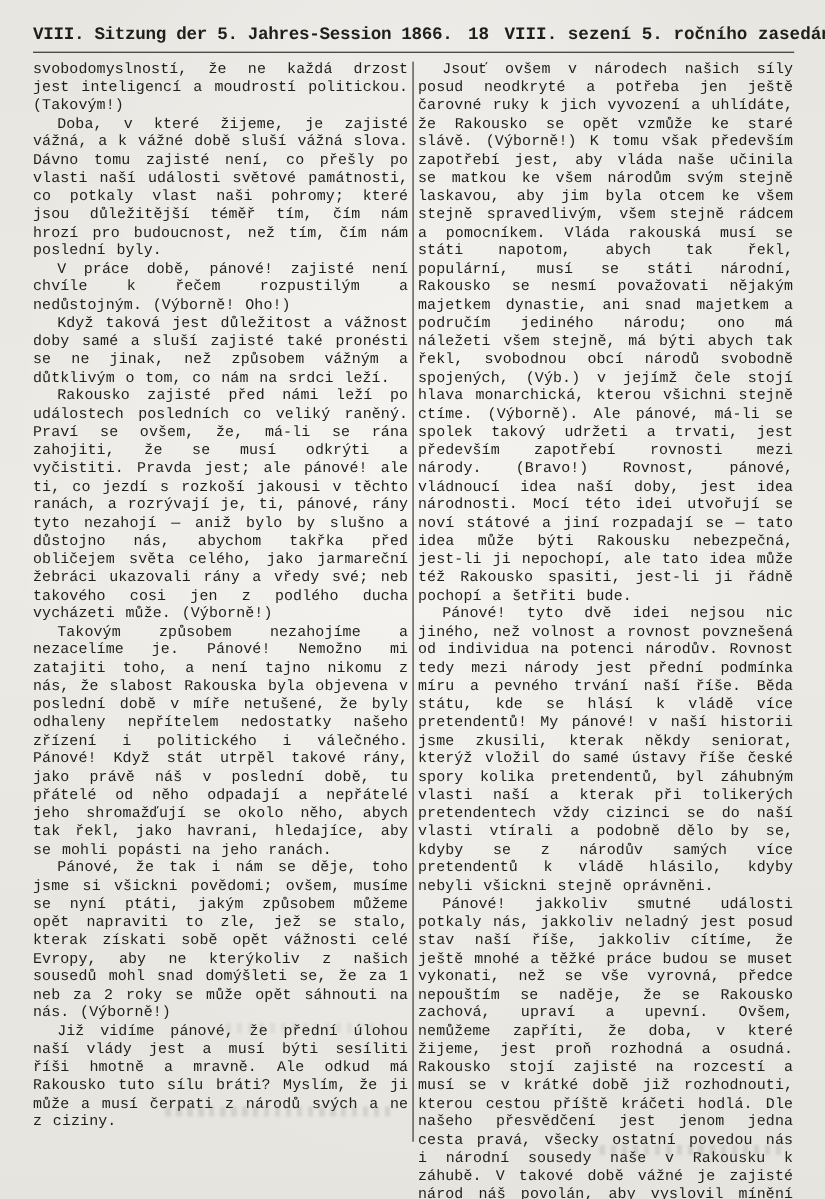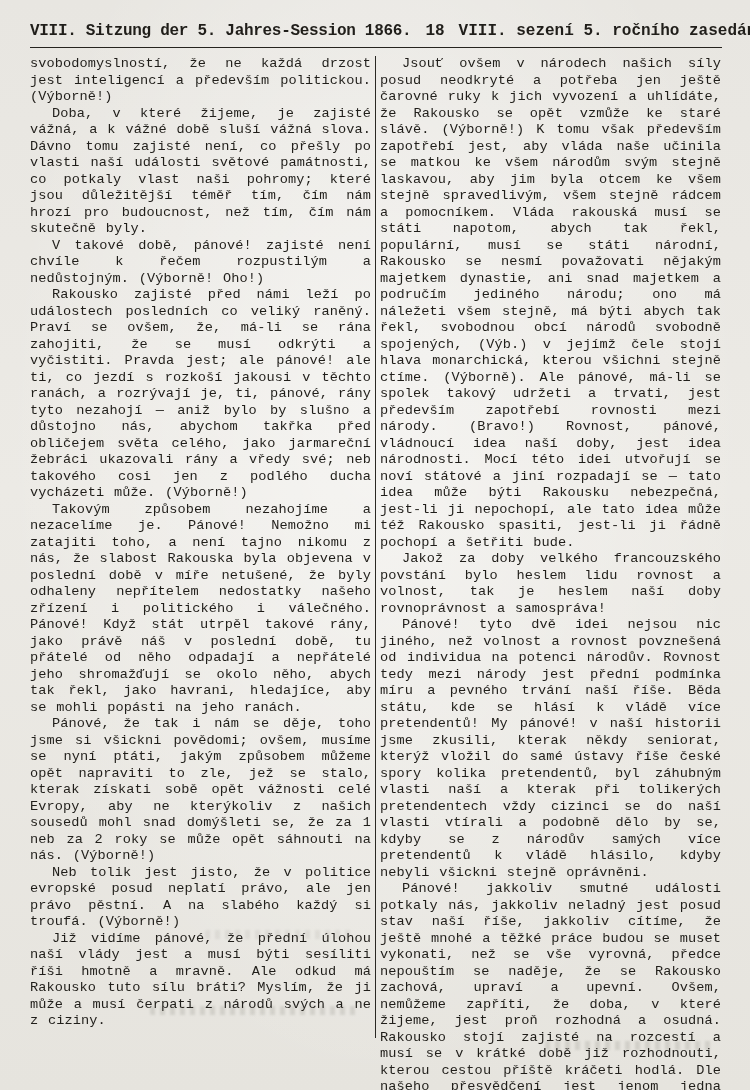--- a/index.html
+++ b/index.html
@@ -82,35 +82,34 @@
     <span class="h-left">VIII. Sitzung der 5. Jahres-Session 1866.</span>
     <span class="h-num">18</span>
     <span class="h-right">VIII. sezení 5. ročního zasedání 1866.</span>
   </div>
 
   <div class="header-rule"></div>
 
   <div class="columns">
 
     <div class="col">
-      <p class="cont">svobodomyslností, že ne každá drzost jest inteligencí a především politickou. (Výborně!)</p>
-      <p>Doba, v které žijeme, je zajisté vážná, a k vážné době sluší vážná slova. Dávno tomu zajisté není, co přešly po vlasti naší události světové památnosti, co potkaly vlast naši pohromy; které jsou důležitější téměř tím, čím nám hrozí pro budoucnost, než tím, čím nám skutečně byly.</p>
-      <p>V takové době, pánové! zajisté není chvíle k řečem rozpustilým a nedůstojným. (Výborně! Oho!)</p>
+      <p class="cont">svobodomyslností, že ne každá drzost jest inteligencí a moudrostí politickou. (Takovým!)</p>
+      <p>Doba, v které žijeme, je zajisté vážná, a k vážné době sluší vážná slova. Dávno tomu zajisté není, co přešly po vlasti naší události světové památnosti, co potkaly vlast naši pohromy; které jsou důležitější téměř tím, čím nám hrozí pro budoucnost, než tím, čím nám poslední byly.</p>
+      <p>V práce době, pánové! zajisté není chvíle k řečem rozpustilým a nedůstojným. (Výborně! Oho!)</p>
+      <p>Když taková jest důležitost a vážnost doby samé a sluší zajisté také pronésti se ne jinak, než způsobem vážným a důtklivým o tom, co nám na srdci leží.</p>
       <p>Rakousko zajisté před námi leží po událostech posledních co veliký raněný. Praví se ovšem, že, má-li se rána zahojiti, že se musí odkrýti a vyčistiti. Pravda jest; ale pánové! ale ti, co jezdí s rozkoší jakousi v těchto ranách, a rozrývají je, ti, pánové, rány tyto nezahojí — aniž bylo by slušno a důstojno nás, abychom takřka před obličejem světa celého, jako jarmareční žebráci ukazovali rány a vředy své; neb takového cosi jen z podlého ducha vycházeti může. (Výborně!)</p>
       <p>Takovým způsobem nezahojíme a nezacelíme je. Pánové! Nemožno mi zatajiti toho, a není tajno nikomu z nás, že slabost Rakouska byla objevena v poslední době v míře netušené, že byly odhaleny nepřítelem nedostatky našeho zřízení i politického i válečného. Pánové! Když stát utrpěl takové rány, jako právě náš v poslední době, tu přátelé od něho odpadají a nepřátelé jeho shromažďují se okolo něho, abych tak řekl, jako havrani, hledajíce, aby se mohli popásti na jeho ranách.</p>
       <p>Pánové, že tak i nám se děje, toho jsme si všickni povědomi; ovšem, musíme se nyní ptáti, jakým způsobem můžeme opět napraviti to zle, jež se stalo, kterak získati sobě opět vážnosti celé Evropy, aby ne kterýkoliv z našich sousedů mohl snad domýšleti se, že za 1 neb za 2 roky se může opět sáhnouti na nás. (Výborně!)</p>
-      <p>Neb tolik jest jisto, že v politice evropské posud neplatí právo, ale jen právo pěstní. A na slabého každý si troufá. (Výborně!)</p>
       <p>Již vidíme pánové, že přední úlohou naší vlády jest a musí býti sesíliti říši hmotně a mravně. Ale odkud má Rakousko tuto sílu bráti? Myslím, že ji může a musí čerpati z národů svých a ne z ciziny.</p>
     </div>
 
     <div class="col-rule"></div>
 
     <div class="col">
       <p>Jsouť ovšem v národech našich síly posud neodkryté a potřeba jen ještě čarovné ruky k jich vyvození a uhlídáte, že Rakousko se opět vzmůže ke staré slávě. (Výborně!) K tomu však především zapotřebí jest, aby vláda naše učinila se matkou ke všem národům svým stejně laskavou, aby jim byla otcem ke všem stejně spravedlivým, všem stejně rádcem a pomocníkem. Vláda rakouská musí se státi napotom, abych tak řekl, populární, musí se státi národní, Rakousko se nesmí považovati nějakým majetkem dynastie, ani snad majetkem a područím jediného národu; ono má náležeti všem stejně, má býti abych tak řekl, svobodnou obcí národů svobodně spojených, (Výb.) v jejímž čele stojí hlava monarchická, kterou všichni stejně ctíme. (Výborně). Ale pánové, má-li se spolek takový udržeti a trvati, jest především zapotřebí rovnosti mezi národy. (Bravo!) Rovnost, pánové, vládnoucí idea naší doby, jest idea národnosti. Mocí této idei utvořují se noví státové a jiní rozpadají se — tato idea může býti Rakousku nebezpečná, jest-li ji nepochopí, ale tato idea může též Rakousko spasiti, jest-li ji řádně pochopí a šetřiti bude.</p>
-      <p>Jakož za doby velkého francouzského povstání bylo heslem lidu rovnost a volnost, tak je heslem naší doby rovnoprávnost a samospráva!</p>
       <p>Pánové! tyto dvě idei nejsou nic jiného, než volnost a rovnost povznešená od individua na potenci národův. Rovnost tedy mezi národy jest přední podmínka míru a pevného trvání naší říše. Běda státu, kde se hlásí k vládě více pretendentů! My pánové! v naší historii jsme zkusili, kterak někdy seniorat, kterýž vložil do samé ústavy říše české spory kolika pretendentů, byl záhubným vlasti naší a kterak při tolikerých pretendentech vždy cizinci se do naší vlasti vtírali a podobně dělo by se, kdyby se z národův samých více pretendentů k vládě hlásilo, kdyby nebyli všickni stejně oprávněni.</p>
       <p>Pánové! jakkoliv smutné události potkaly nás, jakkoliv neladný jest posud stav naší říše, jakkoliv cítíme, že ještě mnohé a těžké práce budou se muset vykonati, než se vše vyrovná, předce nepouštím se naděje, že se Rakousko zachová, upraví a upevní. Ovšem, nemůžeme zapříti, že doba, v které žijeme, jest proň rozhodná a osudná. Rakousko stojí zajisté na rozcestí a musí se v krátké době již rozhodnouti, kterou cestou příště kráčeti hodlá. Dle našeho přesvědčení jest jenom jedna cesta pravá, všecky ostatní povedou nás i národní sousedy naše v Rakousku k záhubě. V takové době vážné je zajisté národ náš povolán, aby vyslovil mínění své, aby i on podal radu svou, jak by se věci měly opraviti. K tomu jsme netoliko o p r á v n ě n i, k tomu jsme i p o v i n n i. Povinni jsme k tomu, poněvadž se jedná o vlastní naše blaho, o vlastní existenci našeho národa, o kteréž se domníváme, že je úzce spojena s existencí státu rakouského.</p>
     </div>
 
   </div>
 
   <div class="smudge sm1"></div>
   <div class="smudge sm2"></div>
   <div class="smudge sm3"></div>
 

